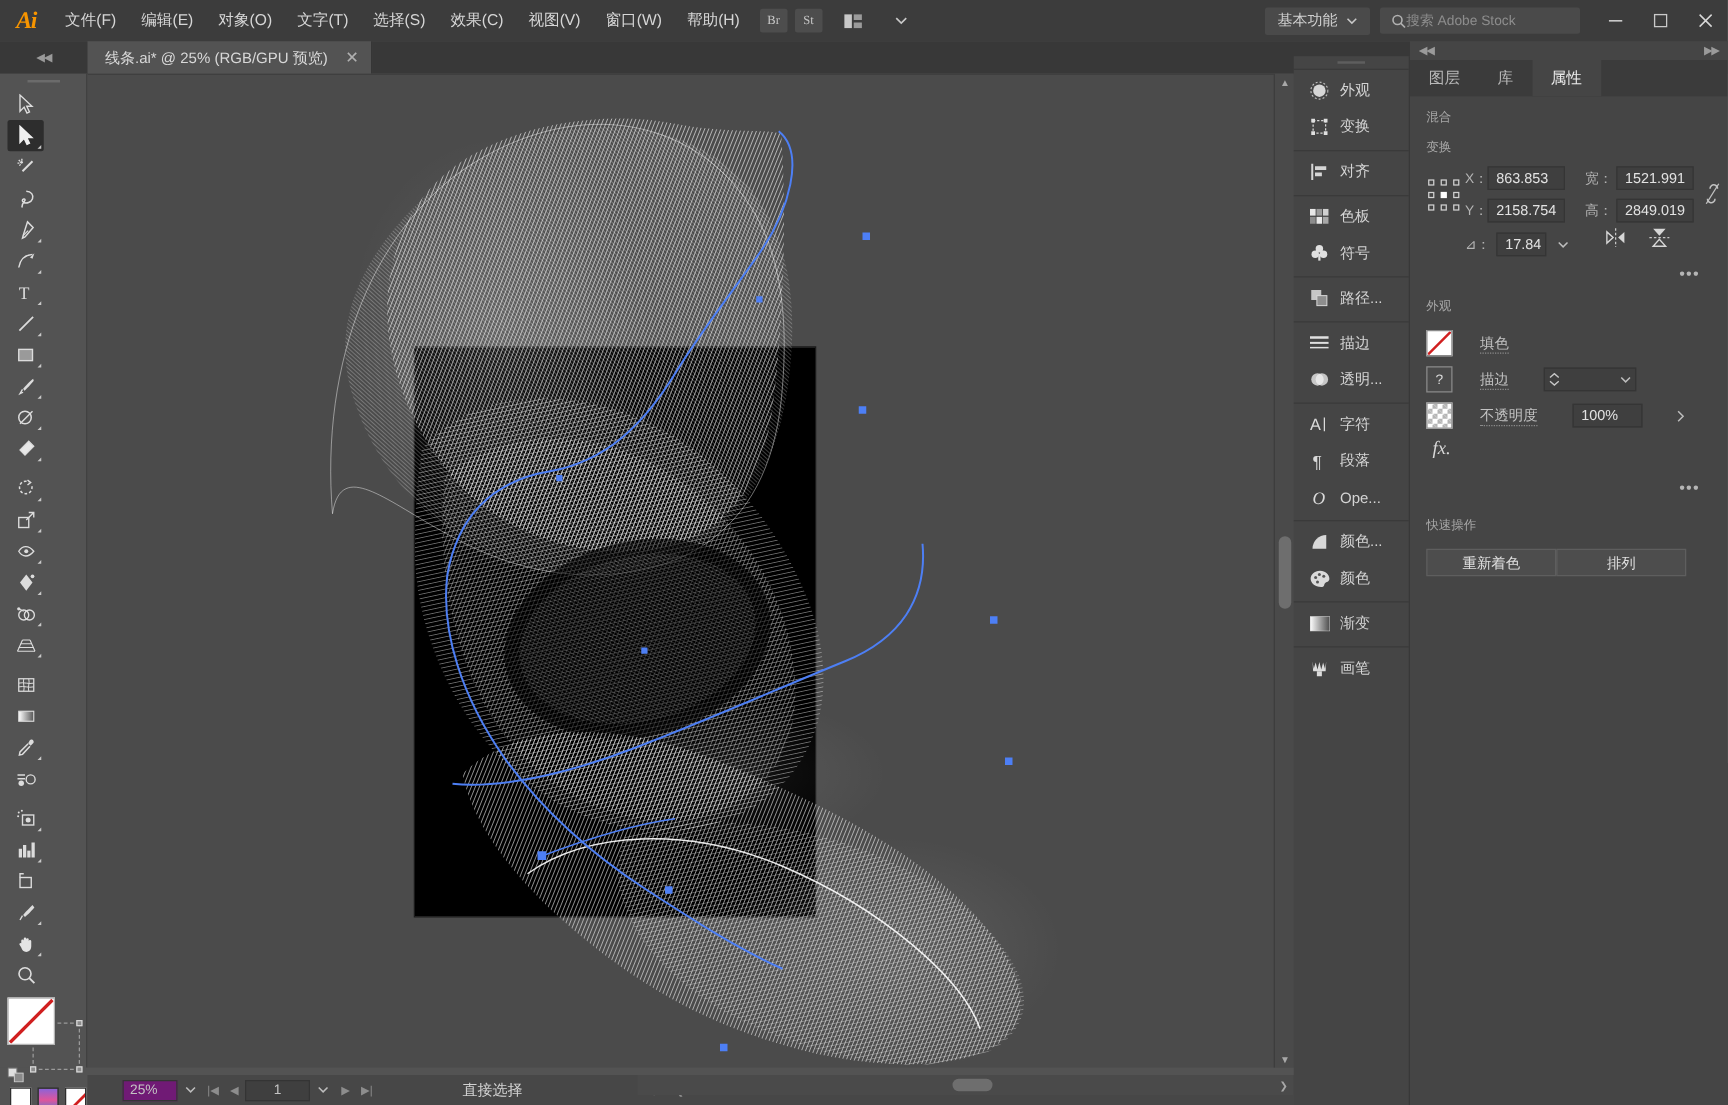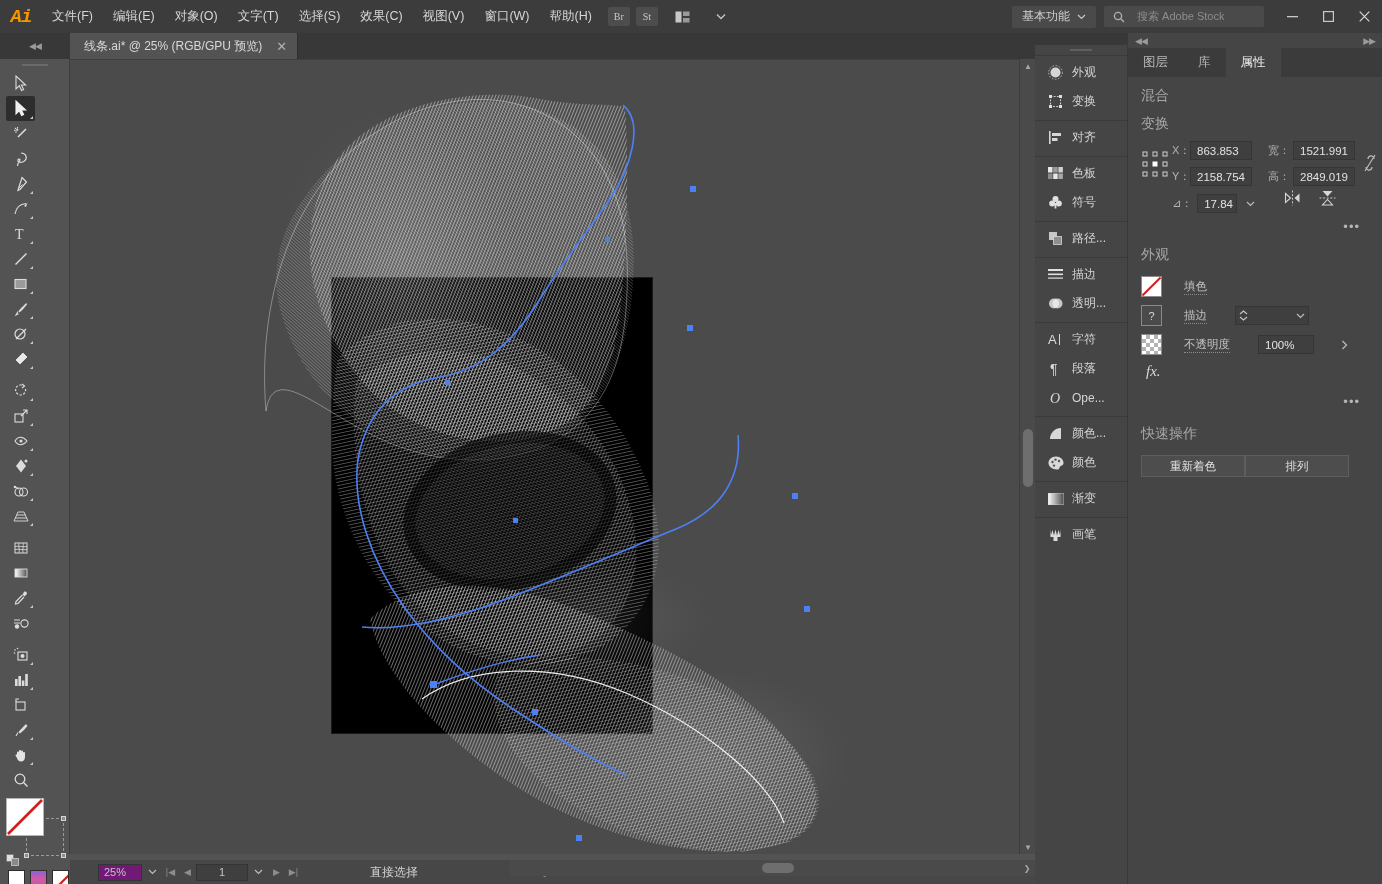--- a/index.html
+++ b/index.html
@@ -13,41 +13,41 @@
   }
 
   
   .menubar {
     position: absolute; left: 0; top: 0; width: 1382px; height: 33px;
     background: #3c3c3c; display: flex; align-items: center;
   }
   .ai-logo {
     width: 42px; height: 33px; display: flex; align-items: center; justify-content: center;
     color: #f79500; font-weight: bold; font-size: 19px; font-style: italic;
-    font-family: Liberation Mono, monospace; letter-spacing: -1px;
+    font-family: Liberation Serif, serif; letter-spacing: -1px;
   }
   .menu-item {
     padding: 0 10px; height: 33px; line-height: 33px; font-size: 12.5px;
     color: #d6d6d6; cursor: default; white-space: nowrap;
   }
   .mb-btn {
     width: 22px; height: 19px; margin-left: 6px; background: #4d4d4d;
     border-radius: 2px; display: flex; align-items: center; justify-content: center;
     font-size: 10px; color: #c8c8c8; font-family: "Liberation Serif", serif;
   }
   .mb-arrange {
     width: 26px; height: 20px; margin-left: 12px; display:flex; align-items:center; justify-content:center;
   }
   .mb-sep { flex: 1; }
   .workspace-box {
     display: flex; align-items: center; gap: 7px; padding: 0 10px; height: 22px;
     background: #4a4a4a; border-radius: 2px; margin-right: 8px; font-size: 12px;
   }
   .search-box {
-    display: flex; align-items: center; gap: 12px; padding: 0 9px; height: 21px;
+    display: flex; align-items: center; gap: 0; padding: 0 9px; height: 21px;
     background: #4a4a4a; border-radius: 2px; margin-right: 10px;
     font-size: 11px; color: #8d8d8d; width: 160px;
   }
   .win-btn {
     width: 36px; height: 33px; display: flex; align-items: center; justify-content: center;
     color: #c9c9c9; font-size: 13px;
   }
 
   
   .tabstrip {
@@ -192,21 +192,21 @@
   .pp-head {
     height: 15px; display: flex; align-items: center; justify-content: space-between;
     padding: 0 7px; color: #9a9a9a; font-size: 9px; letter-spacing: -1px;
   }
   .pp-tabs { display: flex; height: 29px; background: #3b3b3b; }
   .pp-tab {
     padding: 0 15px; height: 29px; line-height: 29px; font-size: 12.5px; color: #b8b8b8;
   }
   .pp-tab.active { background: #454545; color: #eaeaea; }
   .pp-body { padding: 0 0 0 0; }
-  .sect-label { font-size: 14px; color: #a8a8a8; padding: 10px 0 6px 13px; }
+  .sect-label { font-size: 10px; color: #a8a8a8; padding: 10px 0 6px 13px; }
 
   .xform-grid { display: flex; padding: 2px 0 0 10px; align-items: flex-start; }
   .ref-point { width: 34px; padding-top: 10px; display:flex; justify-content:center; }
   .xf-cols { display: flex; gap: 16px; }
   .xf-col { display: flex; flex-direction: column; gap: 7px; }
   .xf-row { display: flex; align-items: center; gap: 5px; }
   .xf-lab { width: 13px; font-size: 11px; color: #b4b4b4; text-align: right; }
   .xf-lab.cn { width: 20px; font-size: 11px; }
   .xf-input {
     width: 62px; height: 19px; background: #3f3f3f; border: 1px solid #353535;

